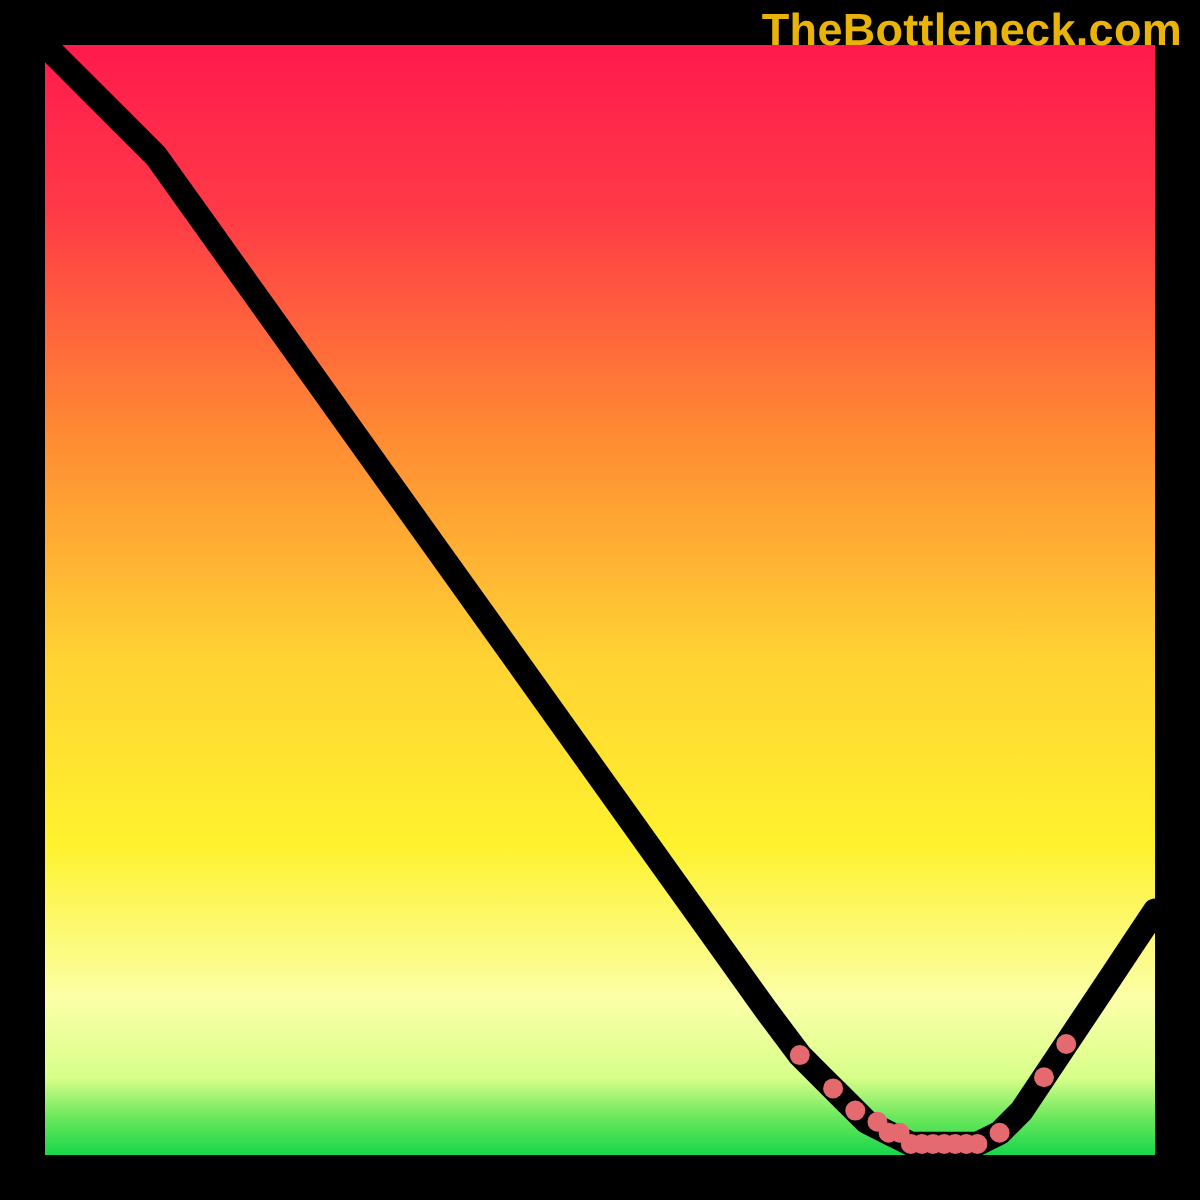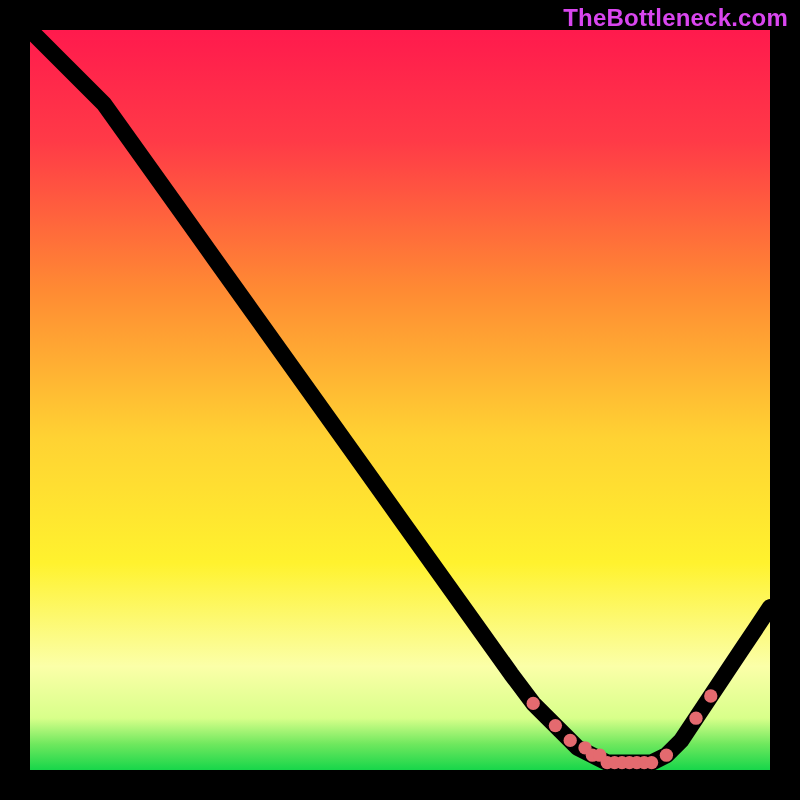--- a/index.html
+++ b/index.html
@@ -14,22 +14,22 @@
   .frame {
     position: relative;
     width: 800px;
     height: 800px;
     background: #000;
   }
   .watermark {
     position: absolute;
     top: 4px;
     right: 12px;
-    color: #d946ef;
-    font-size: 24px;
+    color: #eab308;
+    font-size: 30px;
     font-weight: 600;
     letter-spacing: 0.2px;
     z-index: 30;
   }
   .plot-area {
     position: absolute;
     left: 30px;
     top: 30px;
     width: 740px;
     height: 740px;

